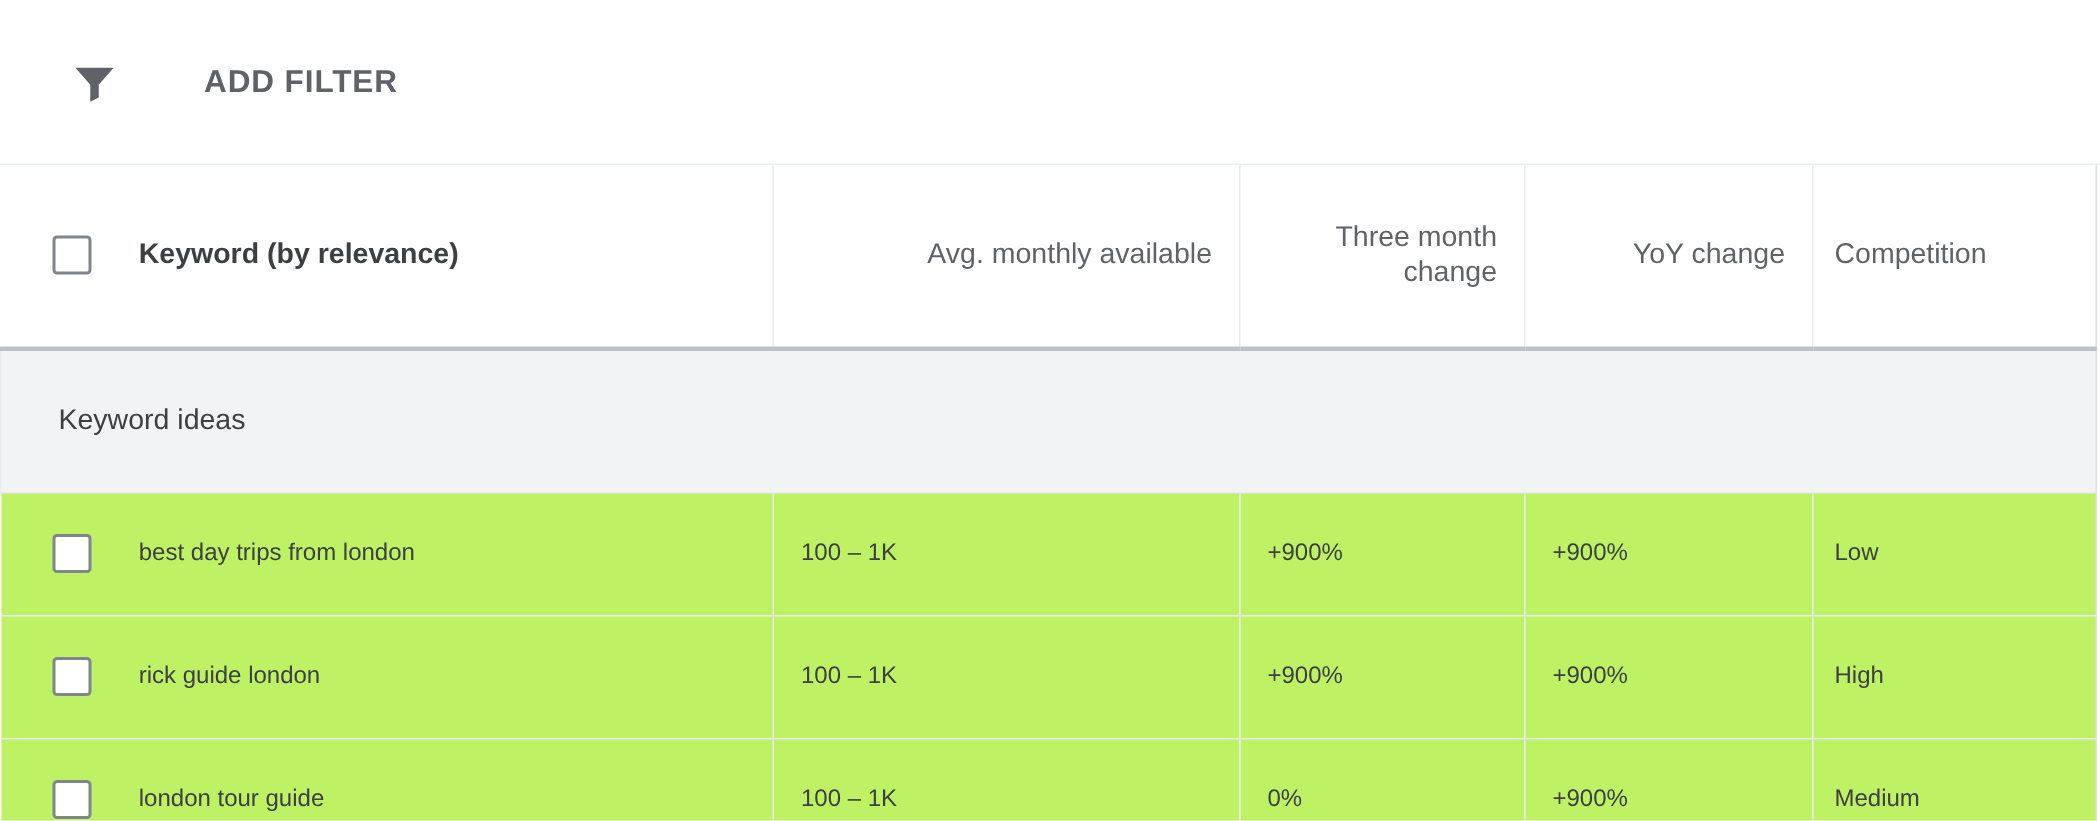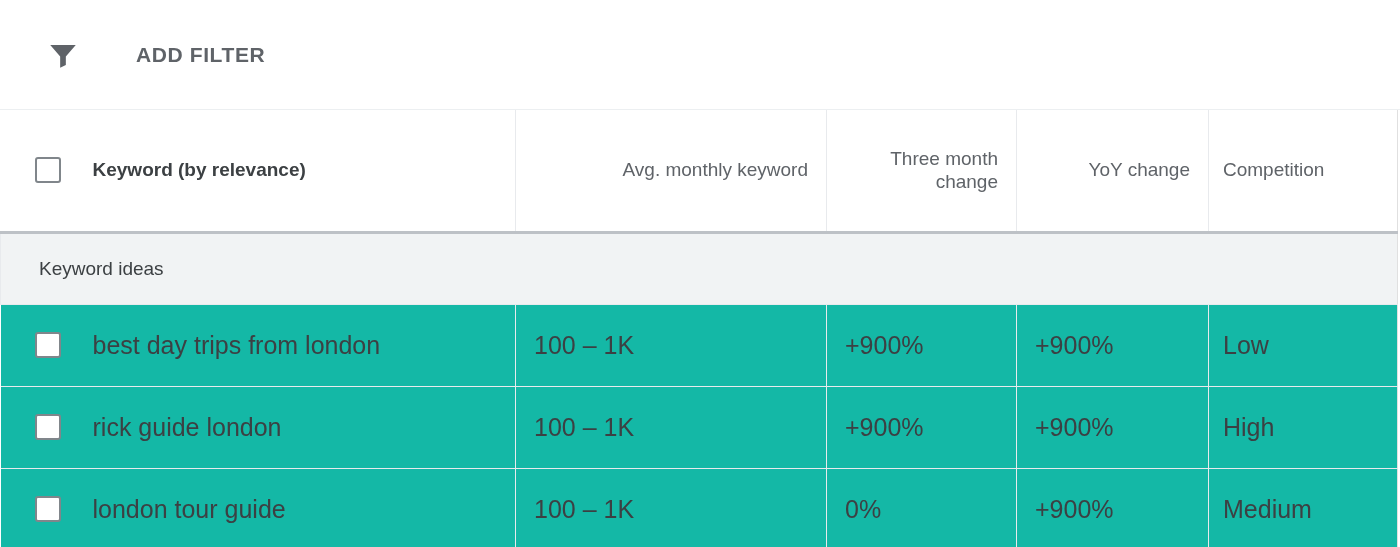--- a/index.html
+++ b/index.html
@@ -110,38 +110,38 @@
     border: 2px solid #80868b;
     border-radius: 3px;
     background: #ffffff;
     flex: 0 0 auto;
     cursor: pointer;
   }
 
   
   tr.group-row td {
     background: #f1f3f4;
-    height: 72px;
+    height: 96px;
     padding: 0 0 0 38px;
     font-size: 19px;
     color: #3c4043;
     border-bottom: 1px solid #e8eaed;
   }
 
   
   tbody tr.data-row { height: 82px; }
   tbody td {
     border-left: 1px solid #e8eaed;
     border-bottom: 1px solid #e8eaed;
-    font-size: 25px;
+    font-size: 16px;
     color: #3c4043;
     vertical-align: middle;
     padding: 0 18px;
     box-sizing: border-box;
-    background: #14b8a6;
+    background: #bef264;
   }
   tbody td.td-keyword {
     border-left: none;
     padding-left: 34px;
   }
   tbody td.td-num  { }
   tbody td.td-text { text-align: left; padding-left: 14px; margin-left: 42px; }
 
   .kw-cell-inner {
     display: flex;
@@ -178,21 +178,21 @@
   <thead>
     <tr class="header-row">
 
       <th class="th-keyword">
         <div class="th-keyword-inner">
           <span class="checkbox"></span>
           <span class="header-title">Keyword (by relevance)</span>
         </div>
       </th>
 
-      <th class="th-num">Avg. monthly keyword</th>
+      <th class="th-num">Avg. monthly available</th>
 
       <th class="th-num">Three month change</th>
 
       <th class="th-num">YoY change</th>
 
       <th class="th-text">Competition</th>
     </tr>
   </thead>
 
   <tbody>

